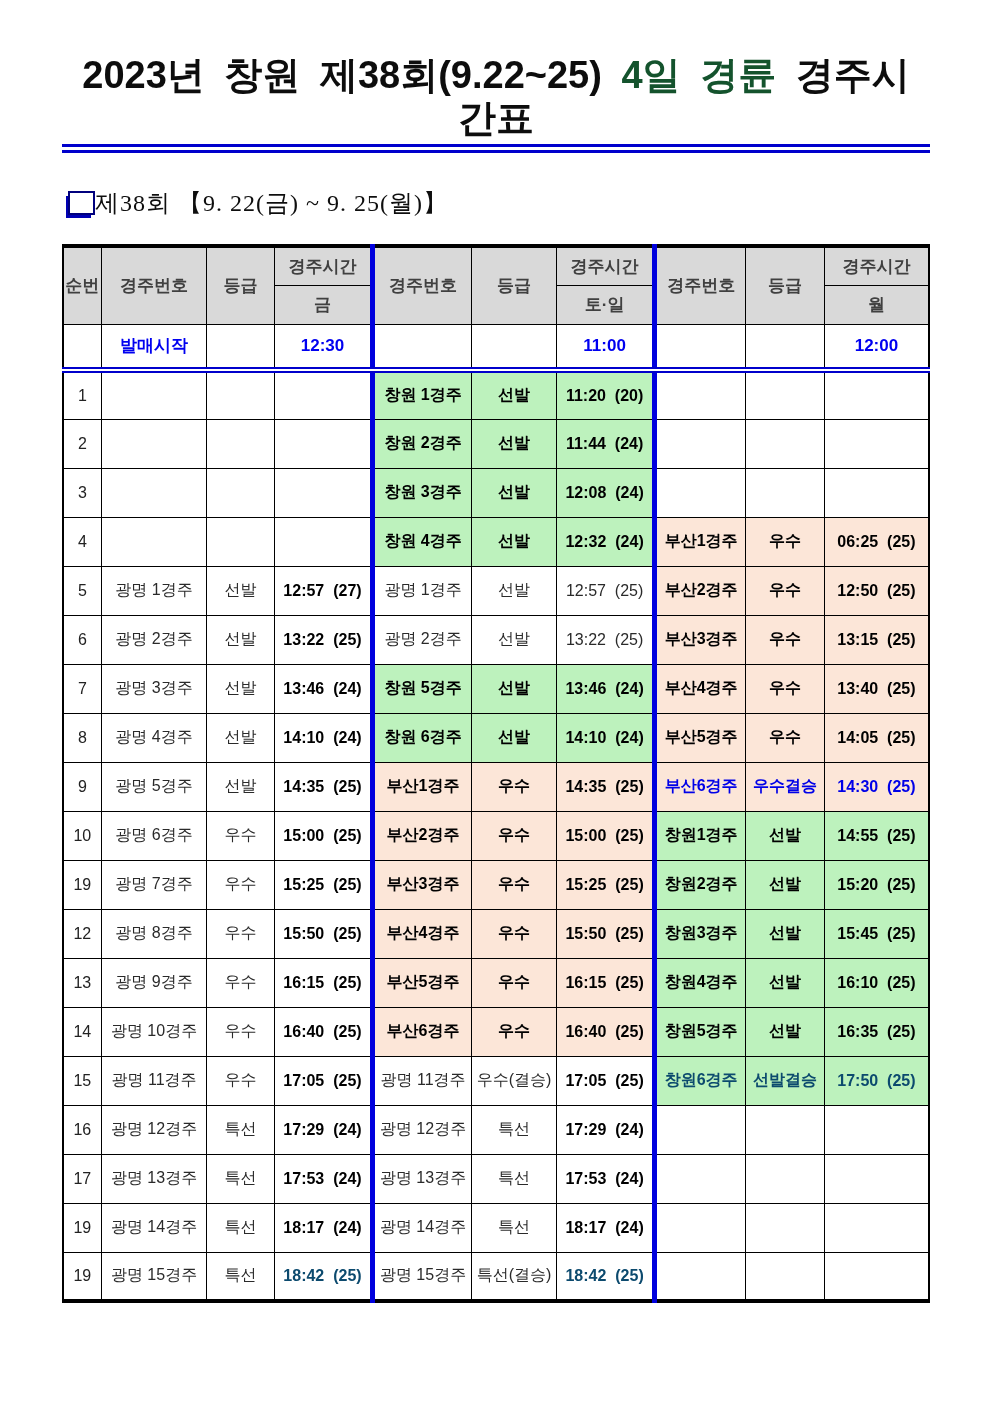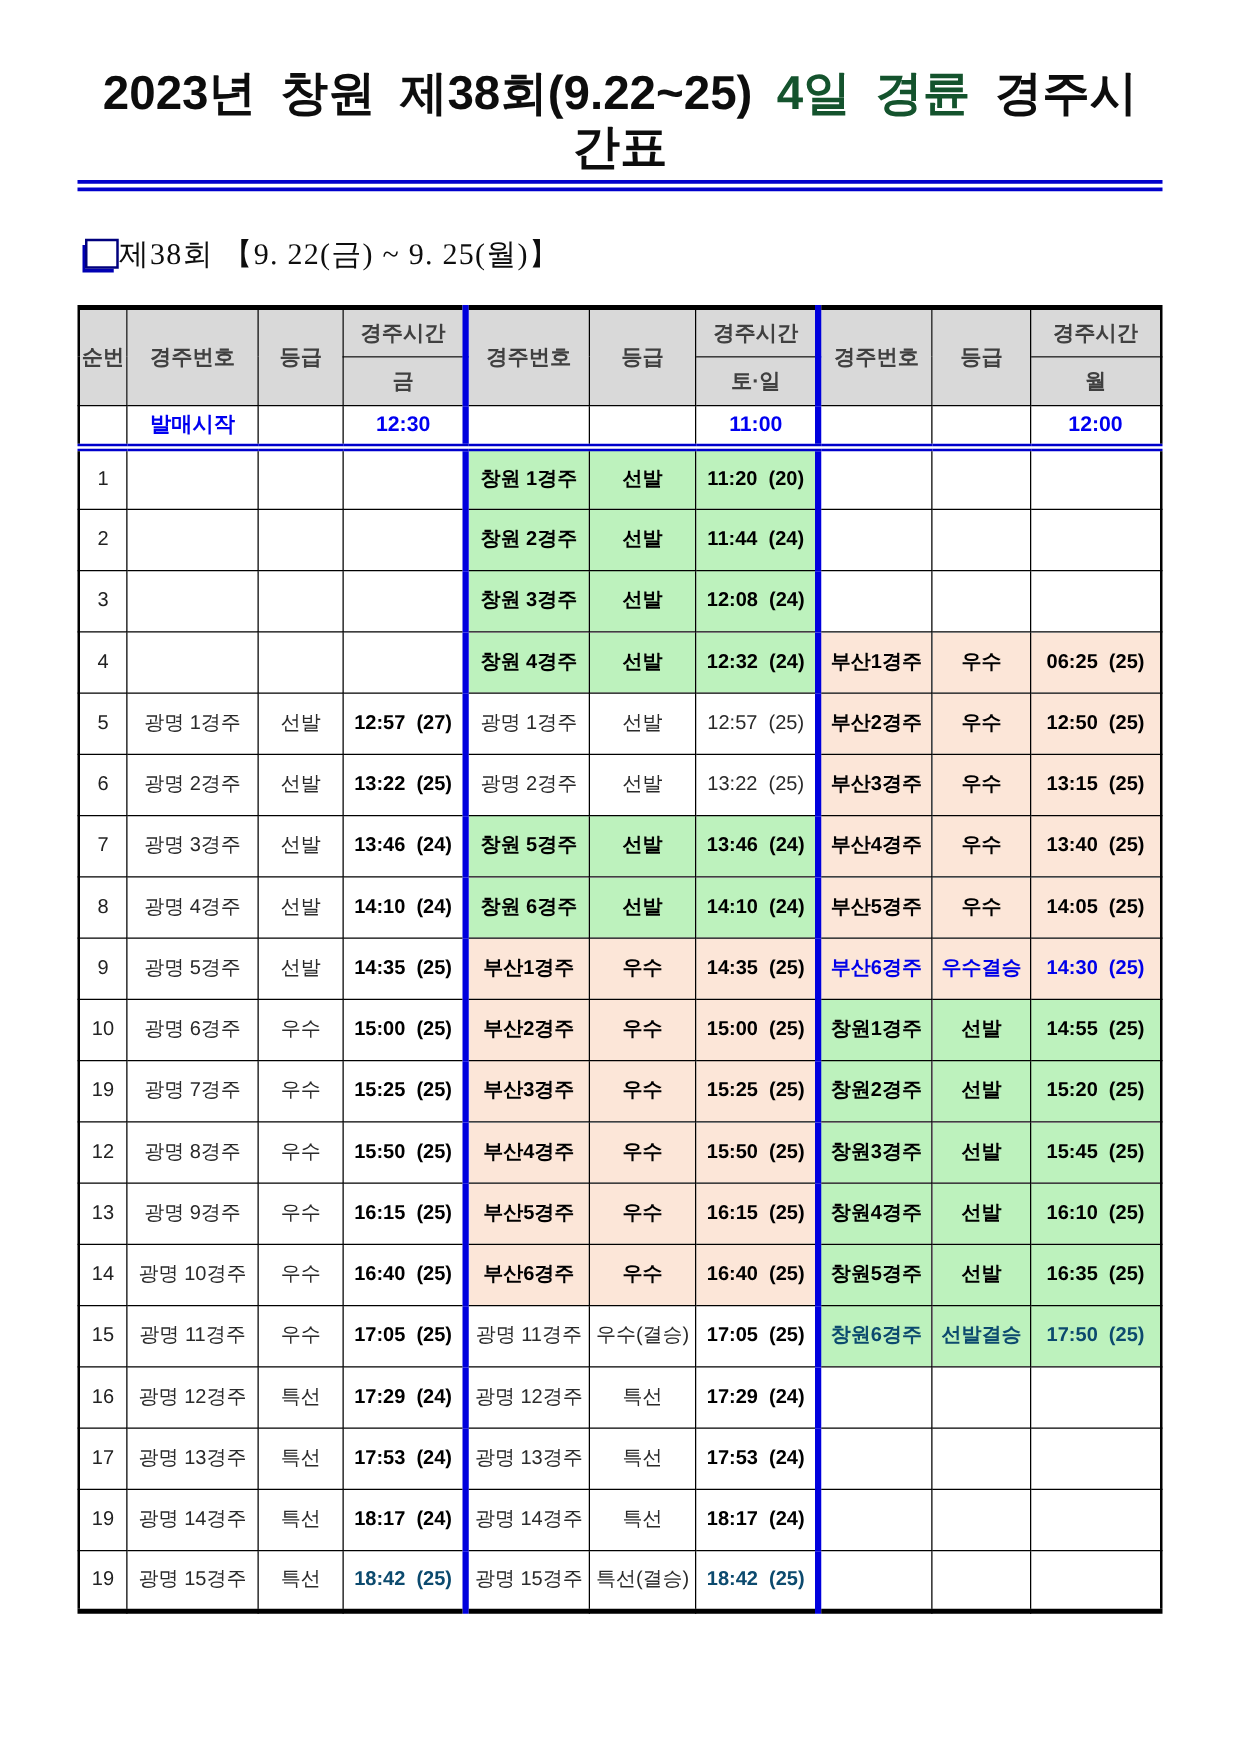--- a/index.html
+++ b/index.html
@@ -46,21 +46,21 @@
     padding: 0; overflow: hidden;
   }
   .sched thead th {
     background: #d9d9d9; font-size: 17px; font-weight: 700; color: #404040;
     height: 39px;
   }
   .th-seq { padding: 0 9px; word-break: break-all; line-height: 1.25; }
   .day { color: #ff0000; }
   .grp-start { border-left: 5px solid #0000dd !important; }
 
-  .sales-row td { background: #fff; height: 34px; border-bottom: 6px double #0000cc; }
+  .sales-row td { background: #fff; height: 46px; border-bottom: 6px double #0000cc; }
   .sales-label, .sales-time { color: #0000f0; font-weight: 700; font-size: 17px; }
 
   .sched tbody td { height: 49px; font-size: 16px; background: #fff; }
   .c-no { font-size: 16px; color: #222; font-weight: 400; }
   .c-time { white-space: pre; }
   .t-reg  { font-weight: 400; color: #2a2a2a; }
   .t-bold { font-weight: 700; color: #000; }
   .t-blue { color: #0000e8; }
   .t-red  { color: #0c4a6e; }
   .bg-green { background: #bdf2bd !important; }

